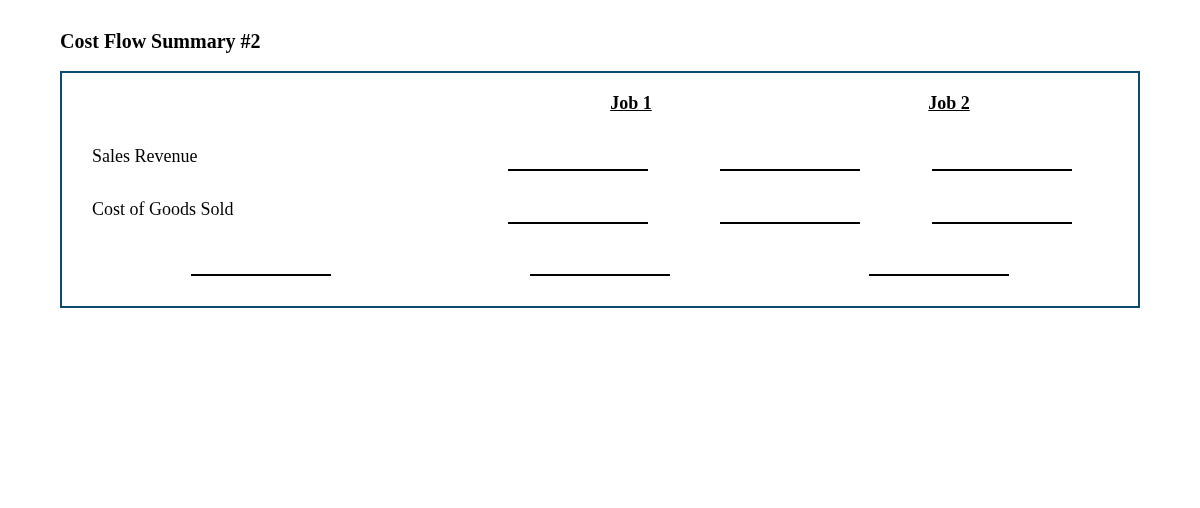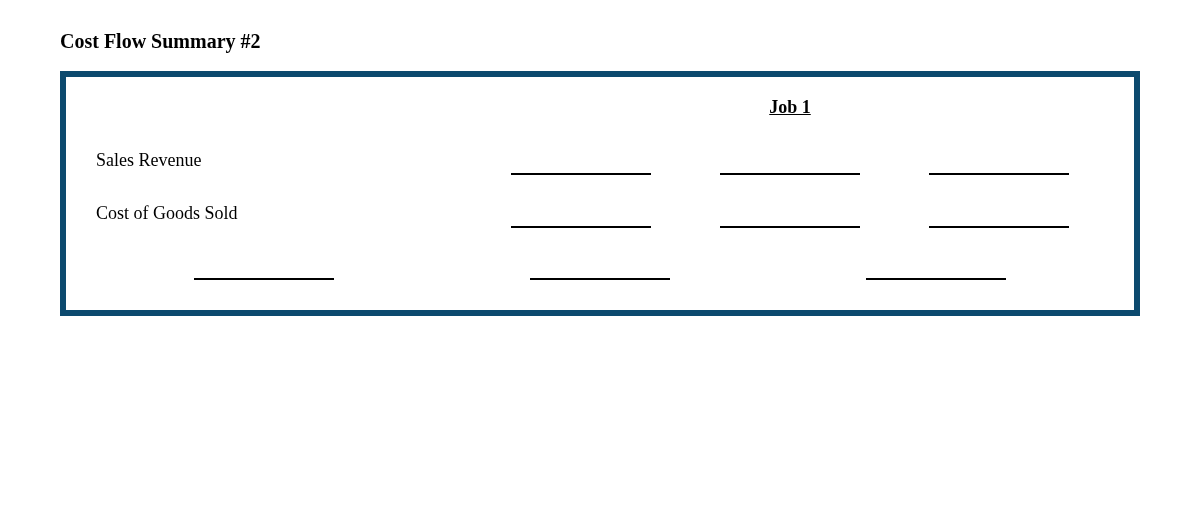--- a/index.html
+++ b/index.html
@@ -21,21 +21,21 @@
     }
 
     .page-title {
       font-weight: bold;
       font-size: 20px;
       margin-bottom: 18px;
       color: #000;
     }
 
     .table-container {
-      border: 6px solid #0c4a6e;
+      border: 2px solid #0c4a6e;
       width: 1080px;
       padding: 20px 30px 30px 30px;
     }
 
     .table-inner {
       width: 100%;
     }
 
     .header-row {
       display: flex;
@@ -102,20 +102,23 @@
 <div class="page-title">Cost Flow Summary #2</div>
 
 <div class="table-container">
   <div class="table-inner">
 
     <div class="header-row">
       <div class="label-col"></div>
       <div class="job-col">
         <span class="job-header">Job 1</span>
       </div>
+      <div class="job-col">
+        <span class="job-header">Job 2</span>
+      </div>
     </div>
 
     <div class="data-row">
       <div class="row-label">Sales Revenue</div>
       <div class="input-cell">
         <input class="underline-input" type="text" value="" style="">
       </div>
       <div class="input-cell">
         <input class="underline-input" type="text" value="" style="">
       </div>

